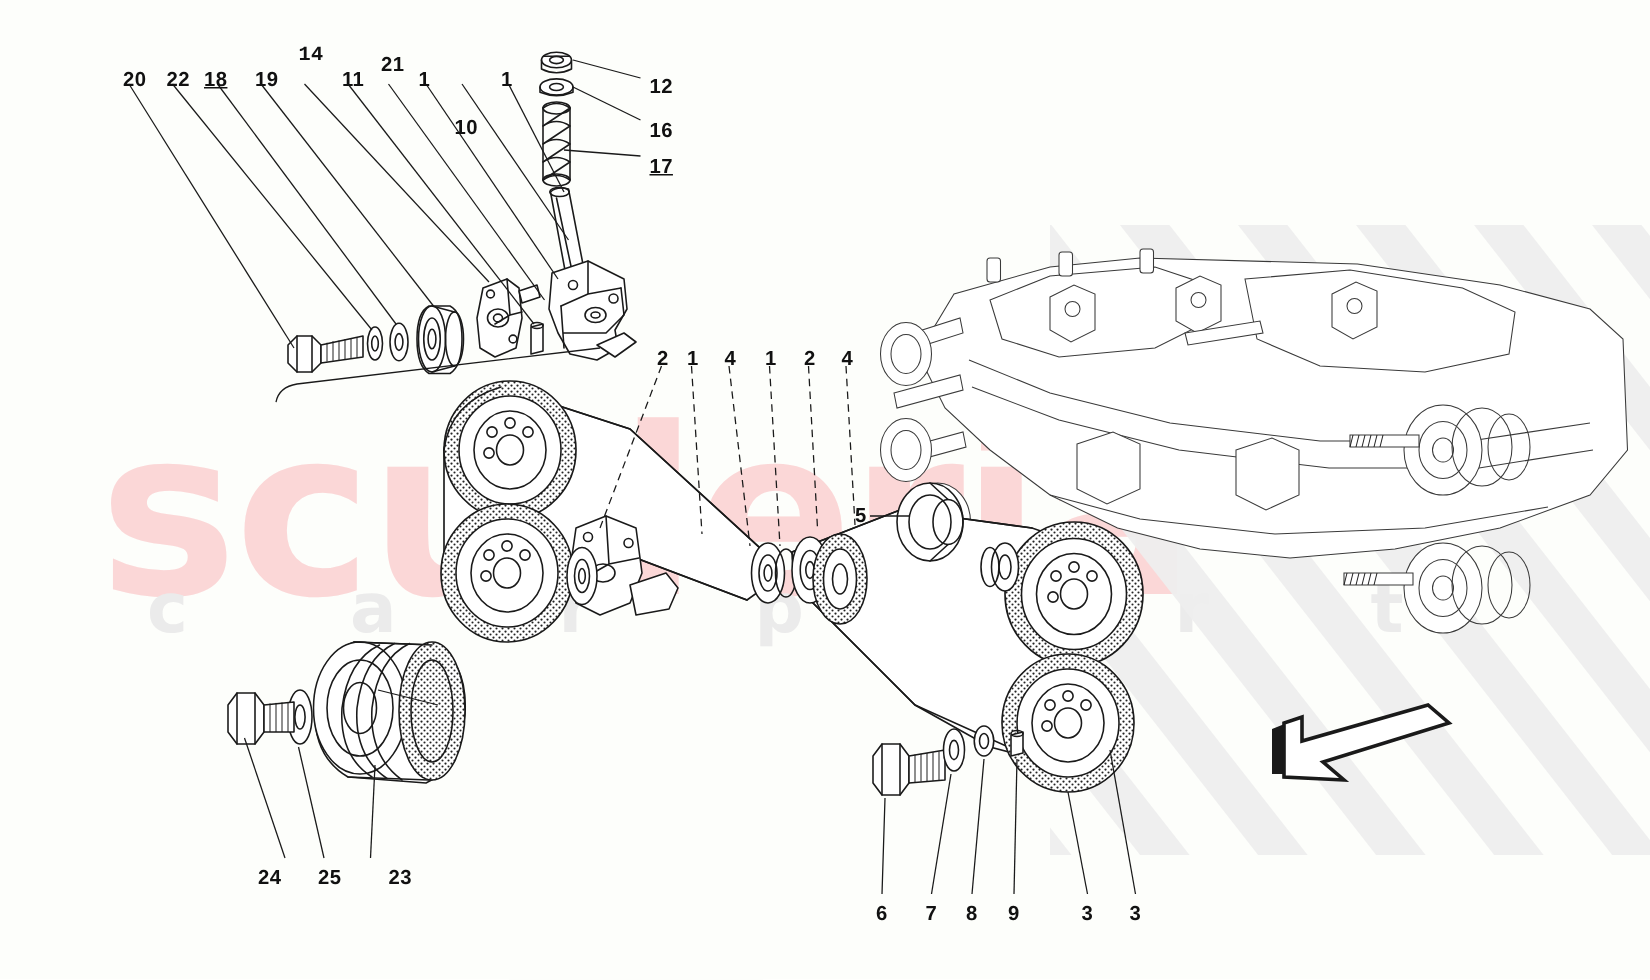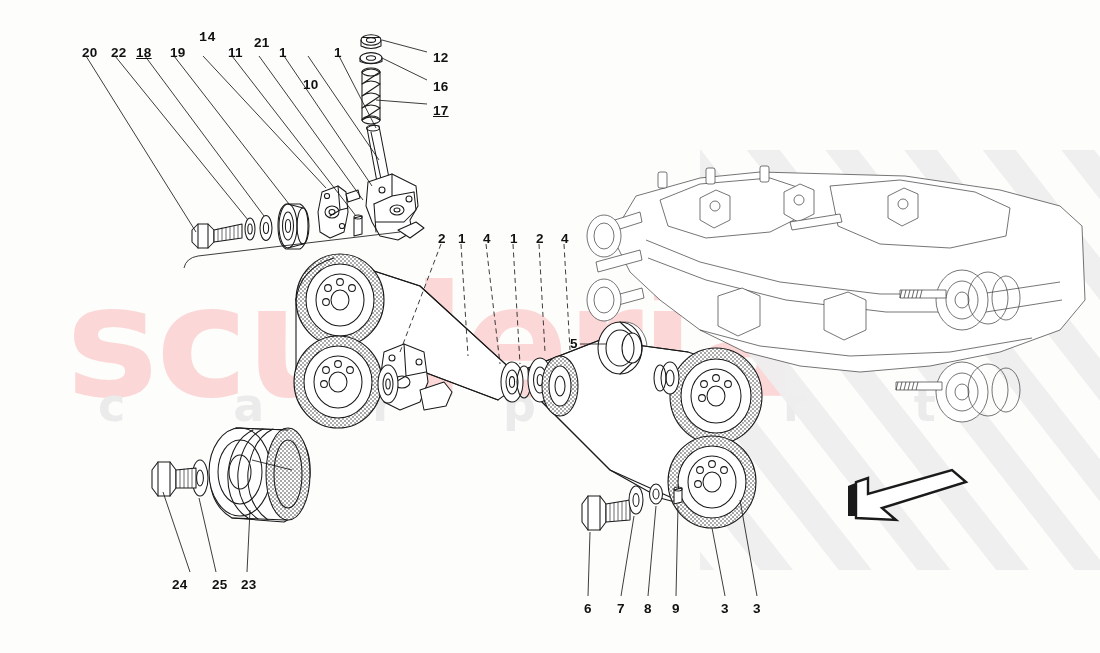--- a/index.html
+++ b/index.html
@@ -493,21 +493,21 @@
   <div class="lbl" style="left:458px;top:232px;">1</div>
   <div class="lbl" style="left:483px;top:232px;">4</div>
   <div class="lbl" style="left:510px;top:232px;">1</div>
   <div class="lbl" style="left:536px;top:232px;">2</div>
   <div class="lbl" style="left:561px;top:232px;">4</div>
 
   <div class="lbl" style="left:570px;top:337px;">5</div>
 
   <div class="lbl" style="left:172px;top:578px;">24</div>
   <div class="lbl" style="left:212px;top:578px;">25</div>
-  <div class="lbl" style="left:241px;top:578px;">23</div>
+  <div class="lbl" style="left:259px;top:578px;">23</div>
 
   <div class="lbl" style="left:584px;top:602px;">6</div>
   <div class="lbl" style="left:617px;top:602px;">7</div>
   <div class="lbl" style="left:644px;top:602px;">8</div>
   <div class="lbl" style="left:672px;top:602px;">9</div>
   <div class="lbl" style="left:721px;top:602px;">3</div>
   <div class="lbl" style="left:753px;top:602px;">3</div>
 
 </div>
 

